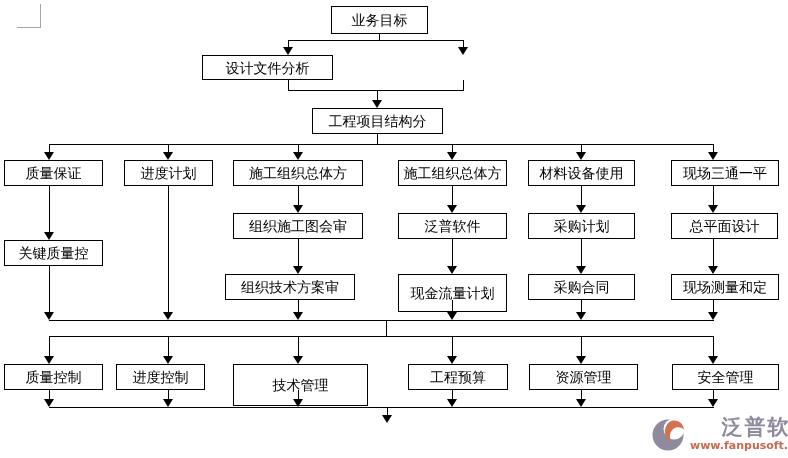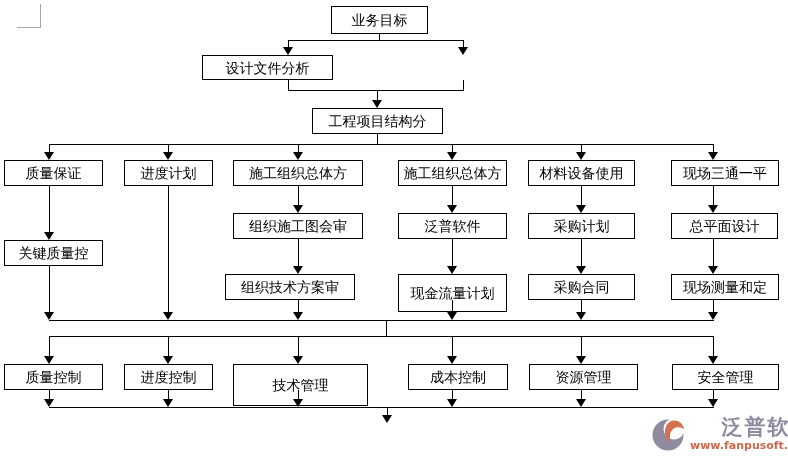--- a/index.html
+++ b/index.html
@@ -52,23 +52,23 @@
   <div class="box" style="left:671px;top:213px;width:107px;height:26px">总平面设计</div>
 
   <div class="box" style="left:4px;top:240px;width:99px;height:26px">关键质量控</div>
 
   <div class="box" style="left:225px;top:274px;width:130px;height:26px">组织技术方案审</div>
   <div class="box" style="left:398px;top:274px;width:109px;height:38px">现金流量计划</div>
   <div class="box" style="left:528px;top:274px;width:107px;height:26px">采购合同</div>
   <div class="box" style="left:671px;top:274px;width:108px;height:26px">现场测量和定</div>
 
   <div class="box" style="left:4px;top:364px;width:99px;height:26px">质量控制</div>
-  <div class="box" style="left:124px;top:364px;width:89px;height:26px">进度控制</div>
+  <div class="box" style="left:116px;top:364px;width:89px;height:26px">进度控制</div>
   <div class="box" style="left:233px;top:364px;width:135px;height:42px">技术管理</div>
-  <div class="box" style="left:408px;top:364px;width:100px;height:26px">成本控制</div>
+  <div class="box" style="left:408px;top:364px;width:100px;height:26px">工程预算</div>
   <div class="box" style="left:529px;top:364px;width:109px;height:26px">资源管理</div>
   <div class="box" style="left:672px;top:364px;width:107px;height:26px">安全管理</div>
 
 
   <div class="vl" style="left:379px;top:34px;height:7px"></div>
   <div class="hl" style="left:288px;top:40px;width:176px"></div>
   <div class="vl" style="left:288px;top:40px;height:8px"></div>
   <div class="vl" style="left:463px;top:40px;height:8px"></div>
   <i class="ar" style="left:283px;top:47px"></i>
   <i class="ar" style="left:458px;top:47px"></i>

